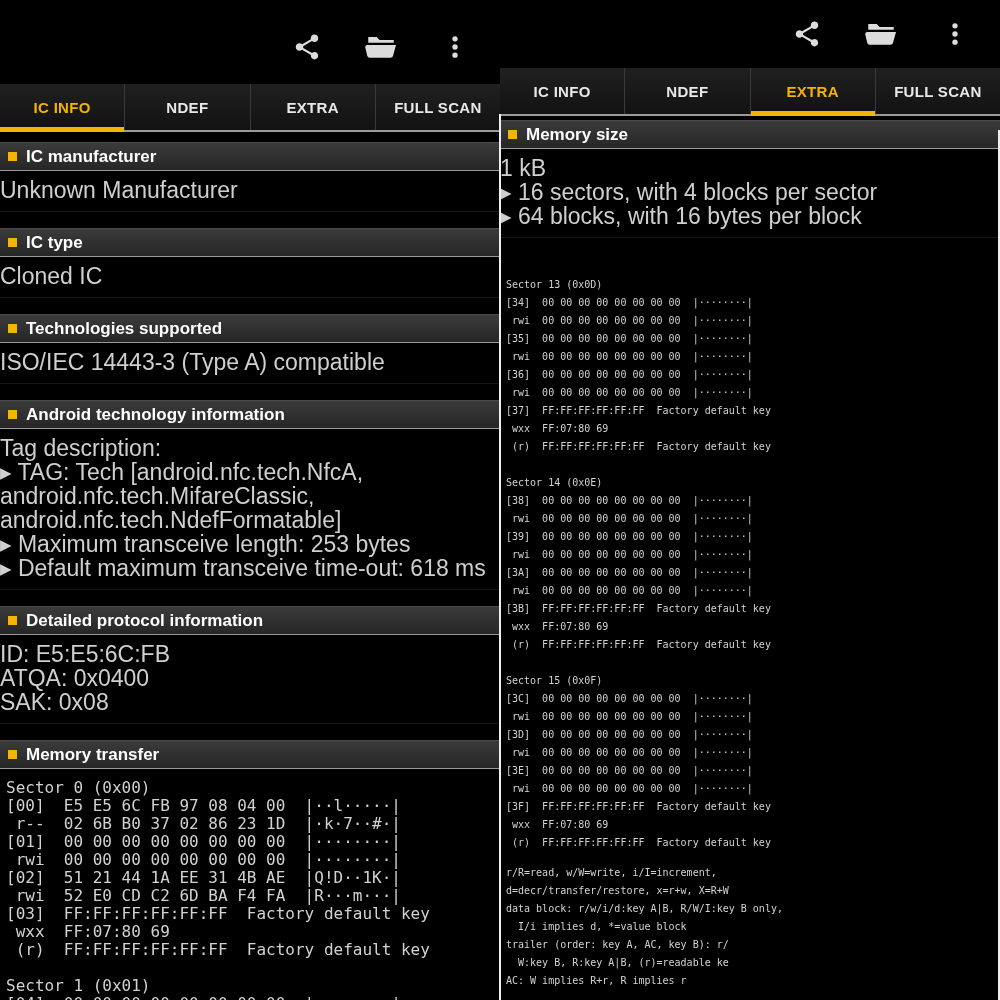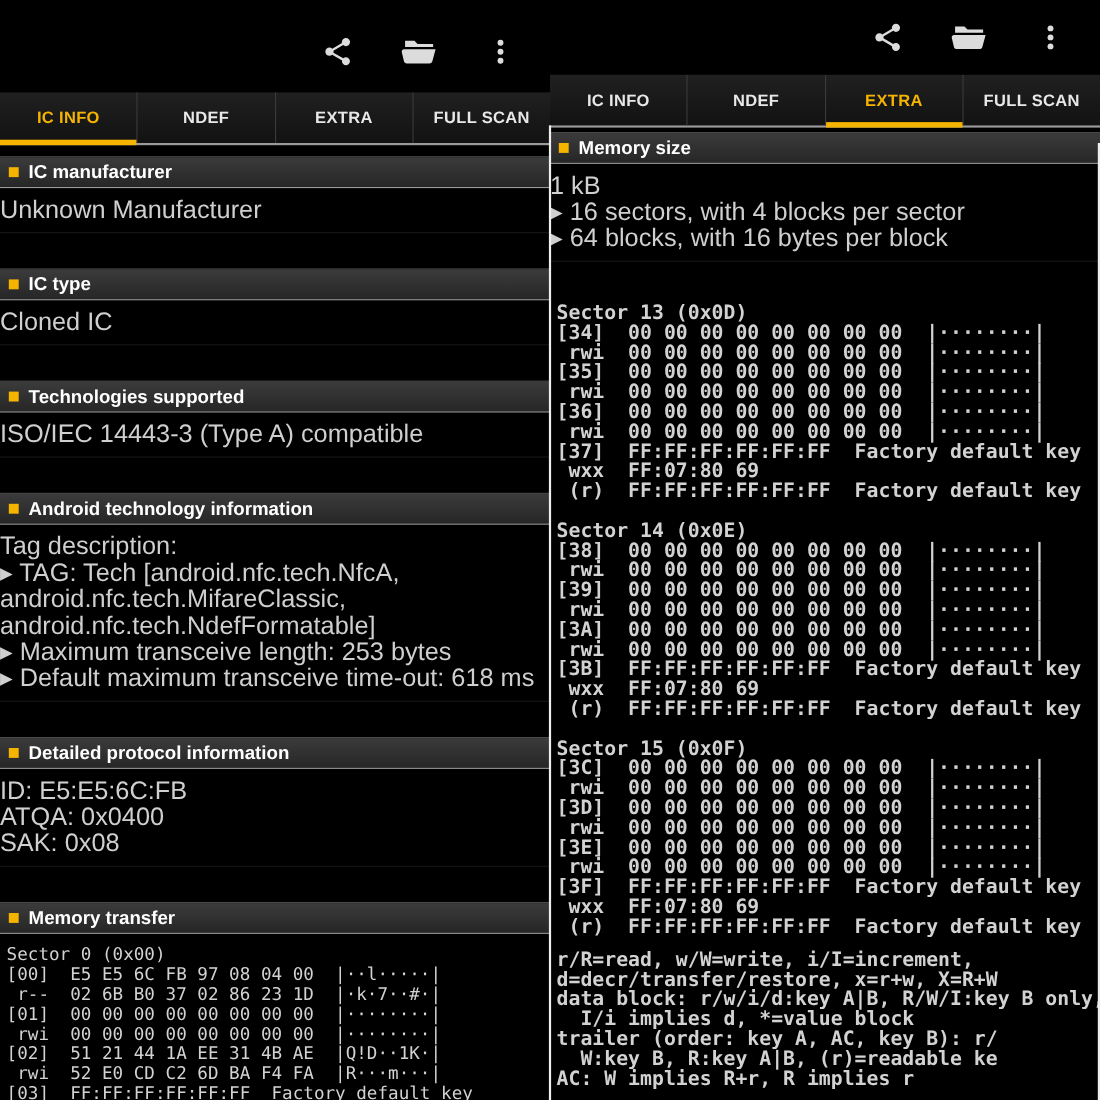--- a/index.html
+++ b/index.html
@@ -25,42 +25,42 @@
     flex:1; display:flex; align-items:center; justify-content:center;
     color:#e8e8e8; font-size:15px; font-weight:bold; letter-spacing:.3px;
     position:relative; border-right:1px solid #3a3a3a; cursor:pointer; white-space:nowrap;
   }
   .tab:last-child { border-right:none; }
   .tab.active { color:#f5b400; }
   .tab.active::after { content:""; position:absolute; left:0; right:0; bottom:-2px; height:5px; background:#f5b400; }
 
   
   .content { position:relative; }
-  .section { margin-top:32px; }
+  .section { margin-top:16px; }
   .section.first { margin-top:10px; }
   .panel.right .section.first { margin-top:4px; }
   .sec-header {
     height:29px; display:flex; align-items:center; padding:0 8px;
     background:linear-gradient(#3b3b3b,#262626);
     border-top:1px solid #4a4a4a; border-bottom:1px solid #9a9a9a;
   }
   .bullet { width:9px; height:9px; background:#f5b400; margin-right:9px; flex:none; }
   .sec-title { color:#ffffff; font-size:17px; font-weight:bold; }
   .sec-body {
     color:#cfcfcf; font-size:23px; line-height:24px;
     padding:7px 0 9px; white-space:pre-wrap; border-bottom:1px solid #161616;
   }
 
   
   .dump {
     font-family:"DejaVu Sans Mono", monospace; color:#d2d2d2;
     white-space:pre; padding:0 6px; overflow:hidden;
   }
   .panel.left  .dump { font-size:16px; line-height:18px; margin-top:10px; }
-  .panel.right .dump { font-size:18px; line-height:18px;font-weight:bold; }
+  .panel.right .dump { font-size:10px; line-height:18px; }
   .panel.right .dump.sectors { margin-top:38px; }
   .panel.right .dump.legend  { margin-top:12px; }
 
   
   .vline { position:absolute; width:2px; background:#eeeeee; }
   .vline.mid   { left:499px; top:114px; bottom:0; }
   .vline.right { right:0;    top:130px; bottom:0; }
 </style>
 </head>
 <body>

